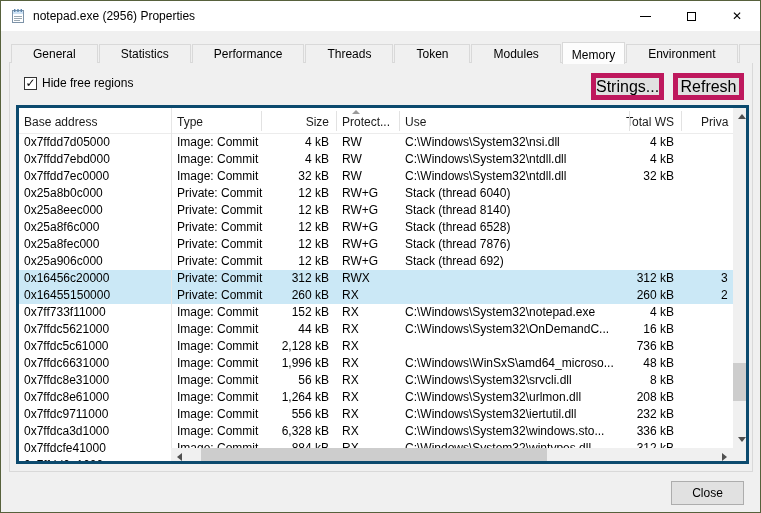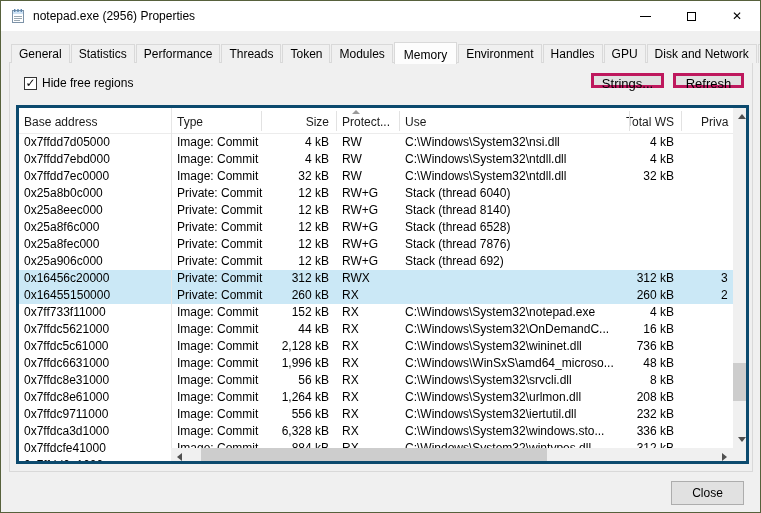--- a/index.html
+++ b/index.html
@@ -16,35 +16,35 @@
   .title-text { margin-left:7px; font-size:12px; color:#000; white-space:nowrap; }
   .caption-buttons { position:absolute; right:0; top:0; height:30px; display:flex; }
   .cap-btn { width:46px; height:30px; display:flex; align-items:center; justify-content:center; }
   .glyph-min { width:11px; border-top:1px solid #000; display:inline-block; }
   .glyph-max { width:9px; height:9px; border:1px solid #000; display:inline-block; }
   .glyph-close { font-size:12px; line-height:12px; }
 
   
   .tabstrip { position:absolute; left:10px; top:40px; right:8px; height:22px;
               display:flex; align-items:flex-end; z-index:3; }
-  .tab { height:19px; line-height:18px; padding:0 7px; background:#f0f0f0;
+  .tab { height:19px; line-height:18px; padding:0 21px; background:#f0f0f0;
          border:1px solid #d9d9d9; border-bottom:none; margin-right:1px; white-space:nowrap; }
   .tab.active { height:22px; line-height:20px; background:#fdfdfd; padding:2px 9px;
                 border:1px solid #d9d9d9; border-bottom:none; margin-bottom:-1px; }
 
   .tabpage { position:absolute; left:8px; top:61px; width:744px; height:410px;
              background:#f0f0f0; border:1px solid #d9d9d9; z-index:1; }
 
   
   .checkbox-row { position:absolute; left:14px; top:13px; display:flex; align-items:center; cursor:default; }
   .checkbox { width:13px; height:13px; background:#fff; border:1px solid #333;
               display:inline-flex; align-items:center; justify-content:center;
               font-size:12px; line-height:11px; font-weight:bold; margin-right:5px; }
-  .btn { position:absolute; top:10px; height:15px; background:#e1e1e1; border:3px solid #be185d;
-         font-family:inherit; font-size:13px; color:#000; }
+  .btn { position:absolute; top:10px; height:27px; background:#e1e1e1; border:5px solid #be185d;
+         font-family:inherit; font-size:16px; color:#000; }
   .btn-strings { right:88px; width:73px; }
   .btn-refresh { right:8px;  width:71px; }
 
   
   .listview { position:absolute; left:6px; top:42px; width:733px; height:359px;
               background:#fff; border:3px solid #0c4a6e; overflow:hidden; }
   .lv-header { position:absolute; left:0; top:0; right:0; height:26px; background:#ffffff;
                border-bottom:1px solid #ececec; z-index:2; }
   .hcell { position:absolute; top:0; height:26px; line-height:28px; color:#1a1a1a;
            white-space:nowrap; overflow:hidden; }
@@ -272,21 +272,20 @@
             <span class="cell c-protect">RX</span>
             <span class="cell c-use">C:\Windows\System32\OnDemandC...</span>
             <span class="cell c-totalws">16 kB</span>
             <span class="cell c-priva"></span>
           </div>
           <div class="lv-row">
             <span class="cell c-base">0x7ffdc5c61000</span>
             <span class="cell c-type">Image: Commit</span>
             <span class="cell c-size">2,128 kB</span>
             <span class="cell c-protect">RX</span>
-            <span class="cell c-use">C:\Windows\System32\wininet.dll</span>
             <span class="cell c-totalws">736 kB</span>
             <span class="cell c-priva"></span>
           </div>
           <div class="lv-row">
             <span class="cell c-base">0x7ffdc6631000</span>
             <span class="cell c-type">Image: Commit</span>
             <span class="cell c-size">1,996 kB</span>
             <span class="cell c-protect">RX</span>
             <span class="cell c-use">C:\Windows\WinSxS\amd64_microso...</span>
             <span class="cell c-totalws">48 kB</span>

